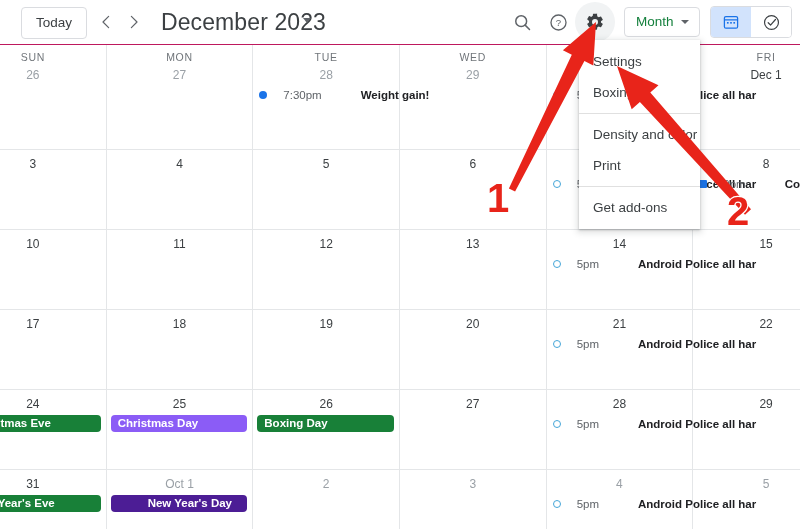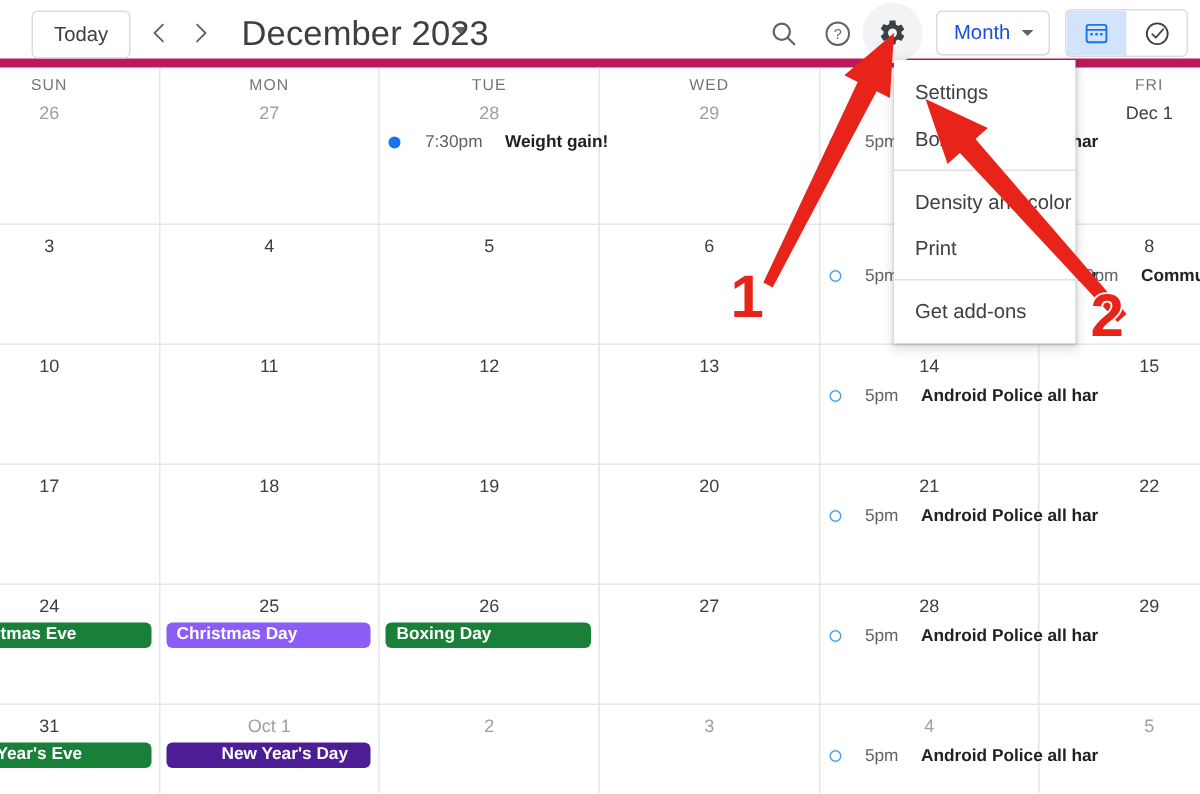--- a/index.html
+++ b/index.html
@@ -6,41 +6,41 @@
   body{
     width:800px;height:529px;overflow:hidden;
     font-family:"Liberation Sans",sans-serif;
     background:#fff;color:#3c4043;
     -webkit-font-smoothing:antialiased;
   }
   #app{position:relative;width:800px;height:529px;overflow:hidden;background:#fff;}
 
   
   .toolbar{position:absolute;left:0;top:0;width:800px;height:45px;background:#fff;
-           border-bottom:6px solid #be185d;box-sizing:border-box;}
+           border-bottom:1px solid #be185d;box-sizing:border-box;}
   .today-btn{position:absolute;left:21px;top:7px;height:30px;padding:0 14px;
              border:1px solid #dadce0;border-radius:4px;background:#fff;
              font-size:13.5px;color:#3c4043;line-height:30px;cursor:pointer;}
   .nav-arrow{position:absolute;top:7px;width:30px;height:30px;border-radius:50%;
              display:flex;align-items:center;justify-content:center;cursor:pointer;color:#5f6368;}
   .nav-prev{left:91px;}
   .nav-next{left:119px;}
   .cal-title{position:absolute;left:161px;top:6px;height:32px;line-height:32px;
              font-size:23px;color:#3c4043;letter-spacing:.1px;white-space:nowrap;}
   .title-caret{position:absolute;left:303px;top:18px;width:0;height:0;
                border-left:4.5px solid transparent;border-right:4.5px solid transparent;
                border-top:5px solid #5f6368;cursor:pointer;}
   .tb-icon{position:absolute;top:2px;width:40px;height:40px;border-radius:50%;
            display:flex;align-items:center;justify-content:center;cursor:pointer;}
   .icon-search{left:502px;}
   .icon-help{left:538px;}
   .icon-gear{left:575px;background:#f1f3f4;}
   .month-btn{position:absolute;left:624px;top:7px;width:76px;height:30px;
              border:1px solid #dadce0;border-radius:4px;background:#fff;cursor:pointer;box-sizing:border-box;}
-  .month-btn span.lbl{position:absolute;left:11px;top:0;line-height:28px;font-size:13.5px;color:#1d4ed8;}
+  .month-btn span.lbl{position:absolute;left:11px;top:0;line-height:28px;font-size:13.5px;color:#15803d;}
   .month-caret{position:absolute;right:10px;top:12px;width:0;height:0;
                border-left:4px solid transparent;border-right:4px solid transparent;
                border-top:4.5px solid #5f6368;}
   .viewtoggle{position:absolute;left:710px;top:6px;width:82px;height:32px;
               border:1px solid #dadce0;border-radius:4px;overflow:hidden;display:flex;box-sizing:border-box;}
   .vt-btn{width:50%;display:flex;align-items:center;justify-content:center;cursor:pointer;background:#fff;}
   .vt-btn.active{background:#d2e3fc;}
   .vt-sep{width:1px;background:#dadce0;}
 
   
@@ -52,26 +52,26 @@
   .dow{text-align:center;font-size:10.5px;color:#70757a;letter-spacing:.7px;height:16px;line-height:16px;}
   .dnum{text-align:center;font-size:12px;color:#3c4043;height:20px;line-height:20px;}
   .dnum.muted{color:#9aa0a6;}
   .events{margin-top:1px;}
   .ev{display:flex;align-items:center;height:17px;padding-left:6px;white-space:nowrap;overflow:visible;gap:11px;}
   .ev .dot{width:8px;height:8px;border-radius:50%;flex:none;margin-right:5px;}
   .ev .dot.filled{background:#1a73e8;}
   .ev .dot.hollow{background:#fff;border:1.6px solid #46a6d8;box-sizing:border-box;}
   .ev .dot.sq{background:#1a73e8;border-radius:1px;}
   .ev .tm{font-size:11.5px;color:#5f6368;margin-right:4px;}
-  .ev .ttl{font-size:11.5px;color:#202124;font-weight:bold;}
+  .ev .ttl{font-size:11.5px;color:#202124;font-weight:bold;margin-left:24px;}
   .chip{height:17px;line-height:17px;border-radius:4px;color:#fff;font-size:11.5px;
         font-weight:bold;padding-left:7px;margin:0 5px 2px 4px;overflow:hidden;white-space:nowrap;}
 
   
-  .menu{position:absolute;left:596px;top:40px;width:121px;background:#fff;
+  .menu{position:absolute;left:579px;top:40px;width:121px;background:#fff;
         box-shadow:0 2px 6px 2px rgba(60,64,67,.15),0 1px 2px rgba(60,64,67,.3);
         padding:6px 0;z-index:40;}
   .menu-item{height:31px;line-height:31px;padding-left:14px;font-size:13.5px;color:#3c4043;
              cursor:pointer;white-space:nowrap;}
   .menu-sep{height:1px;background:#e0e0e0;margin:5px 0;}
 
   
   .overlay{position:absolute;left:0;top:0;width:800px;height:529px;z-index:60;pointer-events:none;}
   .anno-num{position:absolute;z-index:61;font-family:"Liberation Sans",sans-serif;
             font-weight:bold;font-size:40px;line-height:40px;color:#e8241a;

